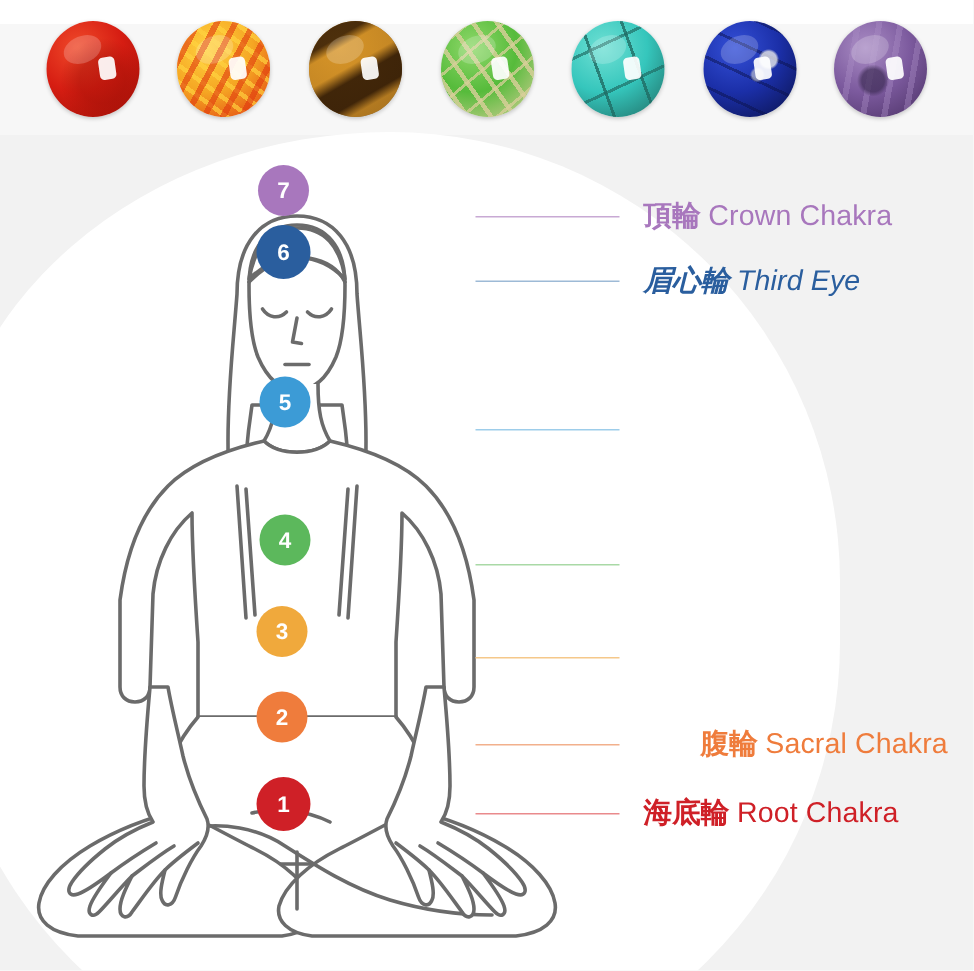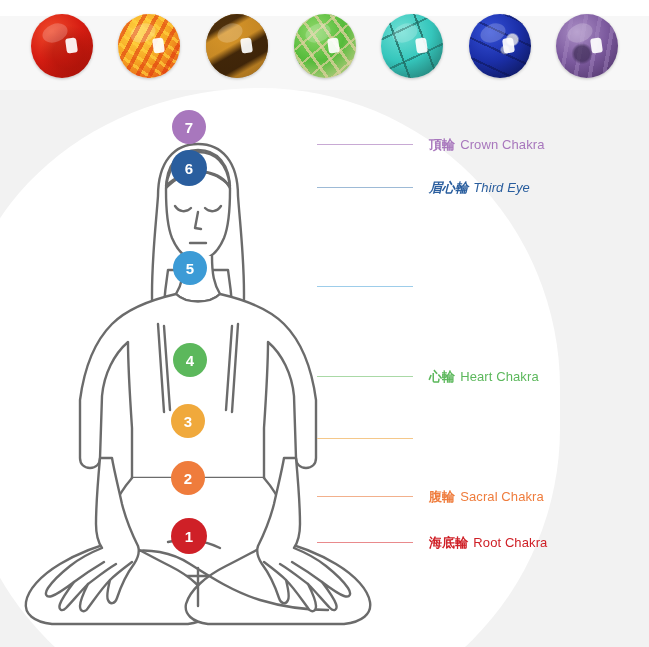--- a/index.html
+++ b/index.html
@@ -108,21 +108,21 @@
     z-index: 8;
     white-space: nowrap;
   }
   .lead-line {
     width: 96px;
     height: 1px;
     flex: 0 0 auto;
   }
   .lead-gap { width: 16px; flex: 0 0 auto; }
   .label-text {
-    font-size: 13px;
+    font-size: 19px;
     letter-spacing: 0.1px;
     line-height: 1;
   }
   .label-text .cn {
     font-weight: 700;
     margin-right: 5px;
   }
   .label-text .en {
     font-weight: 400;
   }
@@ -371,30 +371,29 @@
         <div class="lead-gap"></div>
         <div class="label-text" style="color: rgb(42, 94, 158); font-style: italic;"><span class="cn">眉心輪</span><span class="en">Third Eye</span></div>
       </div>
       <div class="label-row" style="top: 273px;">
         <div class="lead-line" style="background: rgb(157, 205, 234);"></div>
         <div class="lead-gap"></div>
       </div>
       <div class="label-row" style="top: 363px;">
         <div class="lead-line" style="background: rgb(169, 217, 166);"></div>
         <div class="lead-gap"></div>
-        <div class="label-text" style="color: rgb(92, 184, 92);"><span class="cn">心輪</span><span class="en">Heart Chakra</span></div>
       </div>
       <div class="label-row" style="top: 425px;">
         <div class="lead-line" style="background: rgb(245, 200, 138);"></div>
         <div class="lead-gap"></div>
       </div>
       <div class="label-row" style="top: 483px;">
         <div class="lead-line" style="background: rgb(242, 176, 140);"></div>
         <div class="lead-gap"></div>
-        <div class="label-text" style="color: rgb(239, 124, 60);"><span class="cn">腹輪</span><span class="en">Sacral Chakra</span></div>
+        <div class="label-text" style="color: rgb(239, 124, 60); margin-left: 38px;"><span class="cn">腹輪</span><span class="en">Sacral Chakra</span></div>
       </div>
       <div class="label-row" style="top: 529px;">
         <div class="lead-line" style="background: rgb(233, 138, 140);"></div>
         <div class="lead-gap"></div>
         <div class="label-text" style="color: rgb(207, 32, 39);"><span class="cn">海底輪</span><span class="en">Root Chakra</span></div>
       </div>
     </div>
 
 </div>
 

